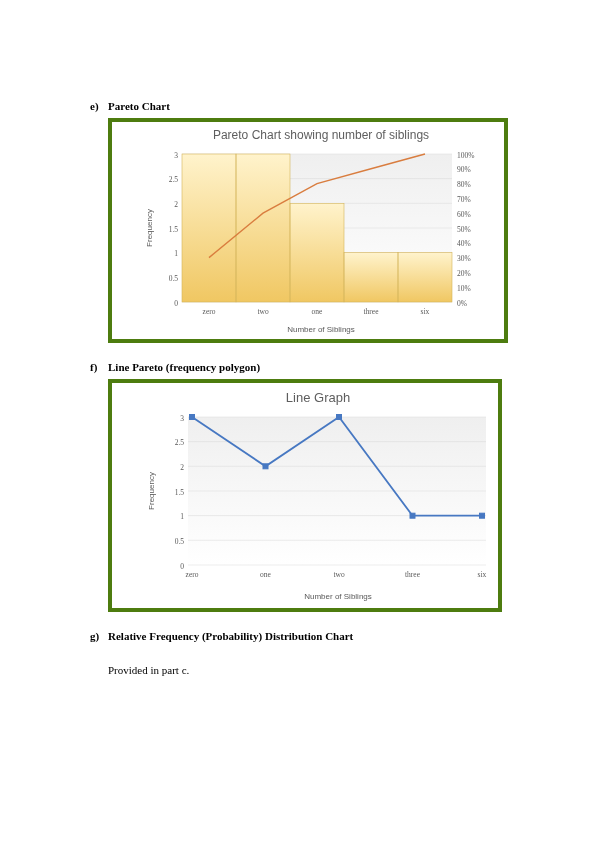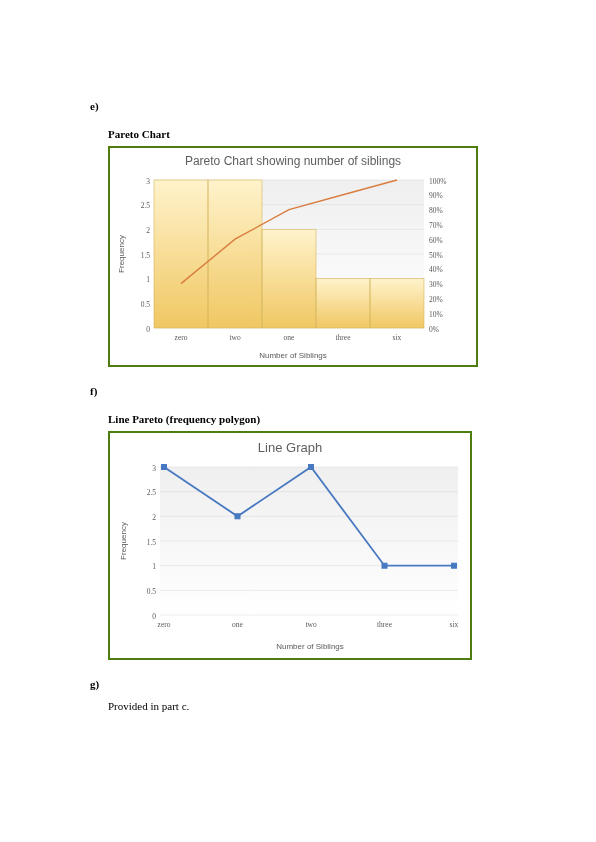--- a/index.html
+++ b/index.html
@@ -18,26 +18,26 @@
   .section-row {
     display: flex;
     margin-bottom: 6px;
   }
   .section-letter {
     font-weight: bold;
     width: 18px;
   }
   .section-title {
     font-weight: bold;
-    margin-top: 28px;
   }
   .chart-box {
-    border: 2px solid #4d7c0f;
+    border: 4px solid #4d7c0f;
     background: #fff;
     margin: 4px 0 18px 18px;
+    padding-left: 26px;
   }
   .pareto-box { width: 366px; height: 217px; }
   .line-box { width: 360px; height: 225px; }
 
   
   .chart-title {
     font-family: Verdana, Arial, sans-serif;
     color: #5e5e5e;
     text-align: center;
   }
@@ -70,21 +70,21 @@
     stroke-width: 1.8;
     fill: none;
   }
   .pt {
     fill: #4778c2;
     stroke: #4778c2;
   }
   .body-text {
     font-size: 11px;
     margin-left: 18px;
-    margin-top: 10px;
+    margin-top: 22px;
   }
 </style>
 </head>
 <body>
 
 <div class="page">
 
   <div class="section-row">
     <span class="section-letter">e)</span>
     <span class="section-title">Pareto Chart</span>
@@ -229,16 +229,17 @@
         </g>
       </g>
 
       <text class="axis-label" x="200" y="216" text-anchor="middle">Number of Siblings</text>
       <text class="axis-label" x="16" y="108" text-anchor="middle" transform="rotate(-90 16 108)">Frequency</text>
     </svg>
   </div>
 
   <div class="section-row">
     <span class="section-letter">g)</span>
+    <span class="section-title">Relative Frequency (Probability) Distribution Chart</span>
   </div>
   <div class="body-text">Provided in part c.</div>
 
 </div>
 
 </body></html>

